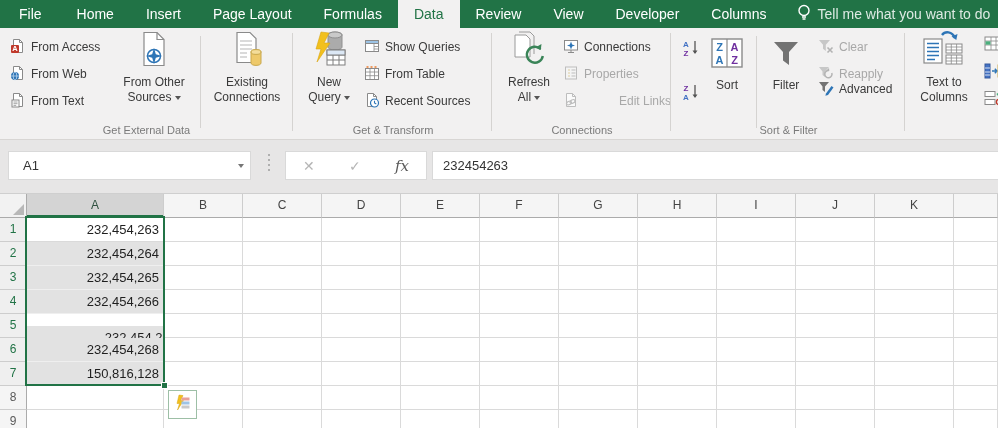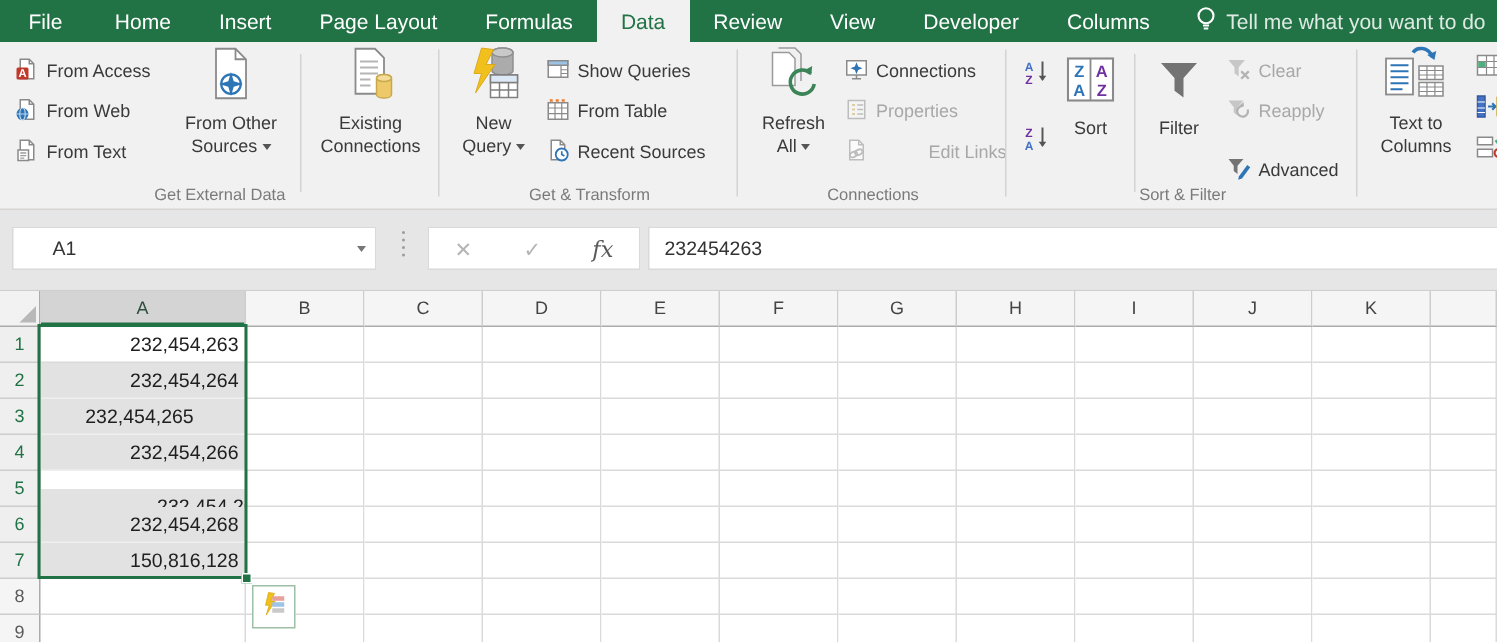--- a/index.html
+++ b/index.html
@@ -36,21 +36,21 @@
   .arrow-down { display:inline-block; width:0; height:0; border-left:3px solid transparent;
     border-right:3px solid transparent; border-top:4px solid #555; margin-left:3px; vertical-align:middle; }
 
   .clipped-icons { position:absolute; left:984px; top:0; width:18px; height:111px; }
   .clipped-icons svg { position:absolute; left:0; }
 
   
   .fstrip { position:absolute; left:0; top:140px; width:998px; height:53px; background:#e7e6e6; }
   .namebox { position:absolute; left:8px; top:11px; width:243px; height:29px; background:#fff;
     border:1px solid #d9d9d9; display:flex; align-items:center; }
-  .namebox .nb-text { font-size:13px; color:#333; padding-left:26px; flex:1; }
+  .namebox .nb-text { font-size:13px; color:#333; padding-left:14px; flex:1; }
   .namebox .nb-dd { width:22px; display:flex; justify-content:center; }
   .dotsep { position:absolute; left:268px; top:14px; display:flex; flex-direction:column; gap:3px; }
   .dotsep i { width:2px; height:2px; background:#9c9c9c; border-radius:50%; }
   .fxbox { position:absolute; left:285px; top:11px; width:142px; height:29px; background:#fff;
     border:1px solid #d9d9d9; display:flex; align-items:center; justify-content:space-around; }
   .fxbox .fb-cancel, .fxbox .fb-enter { font-size:14px; color:#b5b5b5; }
   .fxbox .fb-fx { font-family:"DejaVu Serif", serif; font-style:italic; font-size:15px; color:#595959; }
   .formula-field { position:absolute; left:432px; top:11px; width:566px; height:29px; background:#fff;
     border:1px solid #d9d9d9; border-right:none; display:flex; align-items:center;
     font-size:13px; color:#333; padding-left:10px; }
@@ -302,21 +302,21 @@
       <span>Clear</span>
     </div>
     <div class="small-btn disabled" style="left:142px;top:33px;">
       <span><svg width="16" height="16" viewBox="0 0 16 16">
             <path d="M1 2h10l-4 4.5V12L4.5 10V6.5z" fill="#c7c7c7"></path>
             <path d="M13.8 8a3.6 3.6 0 1 1-3-2.4" fill="none" stroke="#b3b3b3" stroke-width="1.5"></path>
             <path d="M11 3l.3 3-3-.6z" fill="#b3b3b3"></path>
           </svg></span>
       <span>Reapply</span>
     </div>
-    <div class="small-btn" style="left:142px;top:72px;">
+    <div class="small-btn" style="left:142px;top:48px;">
       <span><svg width="16" height="16" viewBox="0 0 16 16">
             <path d="M1 2h10l-4 4.5V12L4.5 10V6.5z" fill="#737373"></path>
             <path d="M8 13.5L13.5 6l2 1.5L10 15l-2.6.8z" fill="#2e75b6"></path>
           </svg></span>
       <span>Advanced</span>
     </div>
     <div class="group-label">Sort &amp; Filter</div>
     <div class="gsep" style="right:0;"></div>
   </div>
 
@@ -432,21 +432,21 @@
     <div class="cell" style="left: 322px; top: 48px; width: 79px; height: 24px;"></div>
     <div class="cell" style="left: 401px; top: 48px; width: 79px; height: 24px;"></div>
     <div class="cell" style="left: 480px; top: 48px; width: 79px; height: 24px;"></div>
     <div class="cell" style="left: 559px; top: 48px; width: 79px; height: 24px;"></div>
     <div class="cell" style="left: 638px; top: 48px; width: 79px; height: 24px;"></div>
     <div class="cell" style="left: 717px; top: 48px; width: 79px; height: 24px;"></div>
     <div class="cell" style="left: 796px; top: 48px; width: 79px; height: 24px;"></div>
     <div class="cell" style="left: 875px; top: 48px; width: 79px; height: 24px;"></div>
     <div class="cell" style="left: 954px; top: 48px; width: 44px; height: 24px;"></div>
     <div class="row-header sel" style="top: 72px; height: 24px;">3</div>
-    <div class="cell selfill val" style="left: 27px; top: 72px; width: 137px; height: 24px; text-align: center;">232,454,265</div>
+    <div class="cell selfill val" style="left: 27px; top: 72px; width: 137px; height: 24px;">232,454,265</div>
     <div class="cell" style="left: 164px; top: 72px; width: 79px; height: 24px;"></div>
     <div class="cell" style="left: 243px; top: 72px; width: 79px; height: 24px;"></div>
     <div class="cell" style="left: 322px; top: 72px; width: 79px; height: 24px;"></div>
     <div class="cell" style="left: 401px; top: 72px; width: 79px; height: 24px;"></div>
     <div class="cell" style="left: 480px; top: 72px; width: 79px; height: 24px;"></div>
     <div class="cell" style="left: 559px; top: 72px; width: 79px; height: 24px;"></div>
     <div class="cell" style="left: 638px; top: 72px; width: 79px; height: 24px;"></div>
     <div class="cell" style="left: 717px; top: 72px; width: 79px; height: 24px;"></div>
     <div class="cell" style="left: 796px; top: 72px; width: 79px; height: 24px;"></div>
     <div class="cell" style="left: 875px; top: 72px; width: 79px; height: 24px;"></div>

